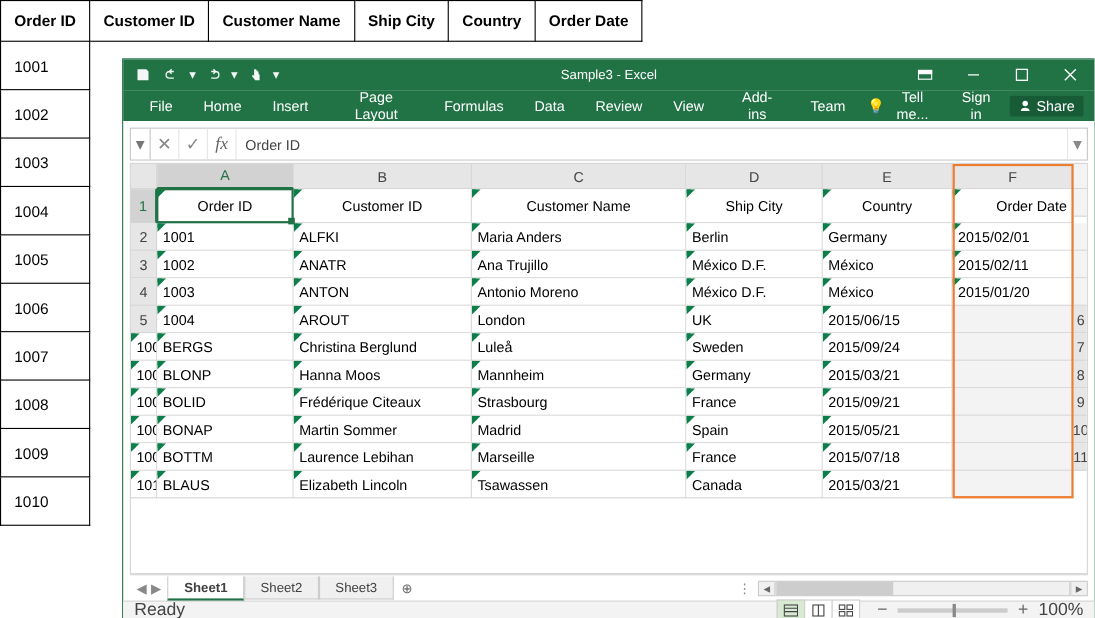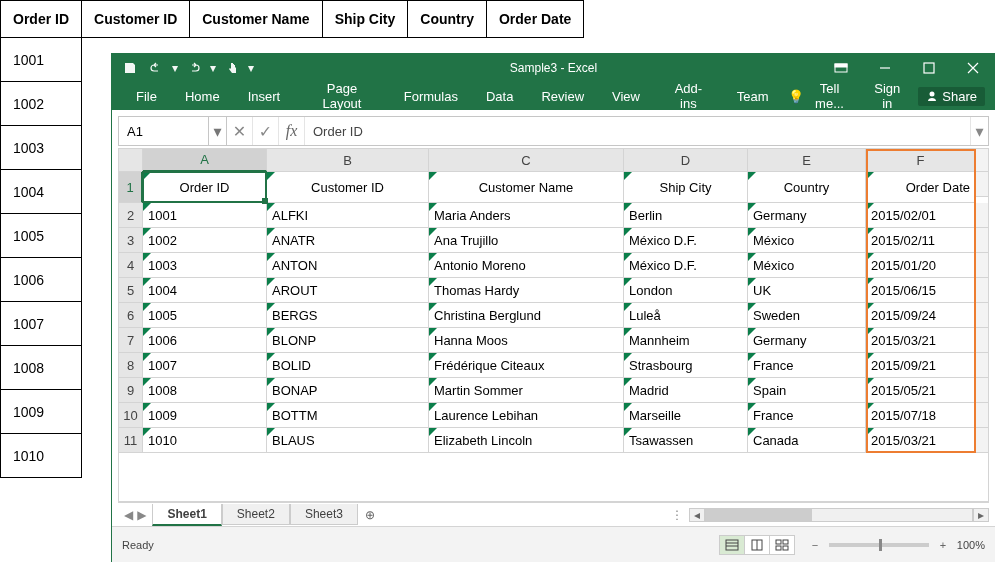--- a/index.html
+++ b/index.html
@@ -71,21 +71,21 @@
 .sheet-tab.active { border-bottom: 2px solid #217346; background:#fff; font-weight:600; }
 .sheet-tab.inactive { background:#f0f0f0; }
 .sheet-add { width:24px; display:flex; align-items:center; justify-content:center; color:#666; }
 .sheet-bar .spacer { flex:1; }
 .hscroll { width: 300px; height: 16px; display:flex; align-items:center; }
 .hscroll-track { flex:1; height:14px; border:1px solid #ccc; background:#f0f0f0; position:relative; }
 .hscroll-thumb { position:absolute; left:0; top:0; bottom:0; width:40%; background:#cdcdcd; }
 .hscroll-btn { width:16px; height:14px; border:1px solid #ccc; display:flex; align-items:center; justify-content:center; background:#f0f0f0; color:#666; }
 
 
-.status-bar { height: 36px; background:#f3f3f3; border-top:1px solid #d4d4d4; display:flex; align-items:center; font-size:11px; color:#444; padding:0 10px; }
+.status-bar { height: 16px; background:#f3f3f3; border-top:1px solid #d4d4d4; display:flex; align-items:center; font-size:16px; color:#444; padding:0 10px; }
 .status-bar .spacer { flex:1; }
 .view-btns { display:flex; gap:0; }
 .view-btn { width:26px; height:20px; border:1px solid #ccc; display:flex; align-items:center; justify-content:center; margin-left:-1px; background:#fff; }
 .view-btn.active { background:#d9ead3; }
 .zoom { display:flex; align-items:center; gap:6px; margin-left:12px; }
 .zoom-slider { width:100px; height:4px; background:#ccc; position:relative; }
 .zoom-slider::after { content:""; position:absolute; left:50%; top:-4px; width:3px; height:12px; background:#888; }
 .zoom-btn { width:16px; text-align:center; color:#666; }
 
 svg { display:block; }
@@ -214,21 +214,20 @@
               <circle cx="6" cy="4" r="2.5" fill="#fff"></circle>
               <path d="M2 11c0-2 2-3 4-3s4 1 4 3" fill="#fff"></path>
             </svg>
           </span>
         <span>Share</span>
       </div>
     </div>
   </div>
 
   <div class="formula-row">
-    <div class="name-box">A1</div>
     <div class="name-dd">▾</div>
     <div class="fx-btns">
       <div class="fx-btn">✕</div>
       <div class="fx-btn">✓</div>
       <div class="fx-btn fx-lbl">fx</div>
     </div>
     <div class="formula-input">Order ID</div>
     <div class="formula-expand">▾</div>
   </div>
 
@@ -270,21 +269,20 @@
         <div class="datacell">1003</div>
         <div class="datacell">ANTON</div>
         <div class="datacell">Antonio Moreno</div>
         <div class="datacell">México D.F.</div>
         <div class="datacell">México</div>
         <div class="datacell">2015/01/20</div>
         <div class="gutter"></div>
         <div class="rowhdr">5</div>
         <div class="datacell">1004</div>
         <div class="datacell">AROUT</div>
-        <div class="datacell">Thomas Hardy</div>
         <div class="datacell">London</div>
         <div class="datacell">UK</div>
         <div class="datacell">2015/06/15</div>
         <div class="gutter"></div>
         <div class="rowhdr">6</div>
         <div class="datacell">1005</div>
         <div class="datacell">BERGS</div>
         <div class="datacell">Christina Berglund</div>
         <div class="datacell">Luleå</div>
         <div class="datacell">Sweden</div>

